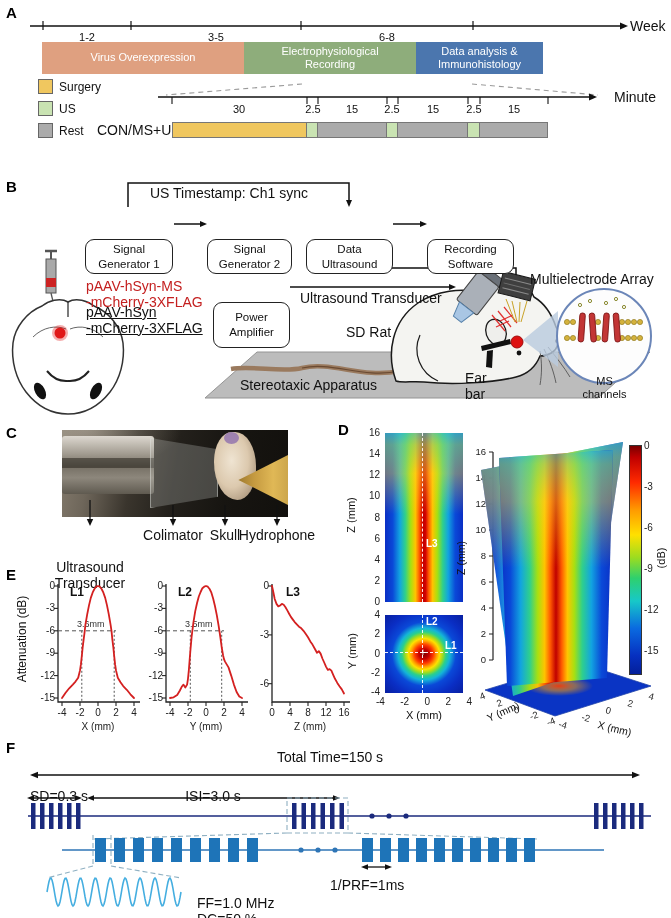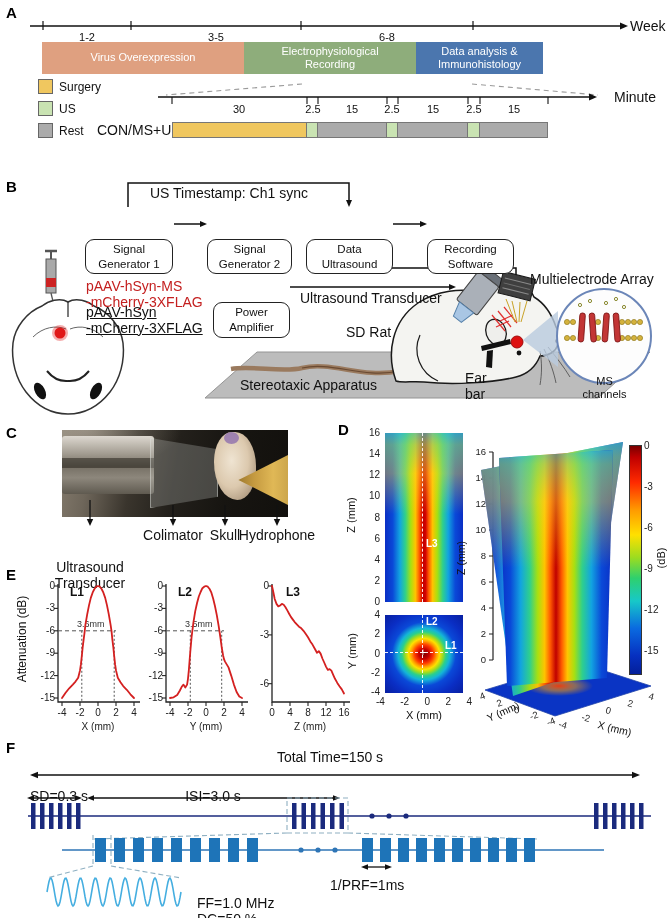--- a/index.html
+++ b/index.html
@@ -262,21 +262,21 @@
   </svg>
 
   <div class="bbox pre" style="left:85px;top:207px;width:88px;height:35px;">Signal
 Generator 1</div>
   <div class="bbox pre" style="left:207px;top:207px;width:85px;height:35px;">Signal
 Generator 2</div>
   <div class="bbox pre" style="left:306px;top:207px;width:87px;height:35px;">Data
 Ultrasound</div>
   <div class="bbox pre" style="left:427px;top:207px;width:87px;height:35px;">Recording
 Software</div>
-  <div class="bbox pre" style="left:213px;top:270px;width:77px;height:36px;">Power
+  <div class="bbox pre" style="left:213px;top:270px;width:77px;height:46px;">Power
 Amplifier</div>
 
   <span class="abs lbl12" style="left:150px;top:186px;">US Timestamp: Ch1 sync</span>
   <div class="abs lbl12 pre" style="left:86px;top:247px;color:#c42020;">pAAV-hSyn-MS
 -mCherry-3XFLAG</div>
   <div class="abs lbl12 pre" style="left:86px;top:273px;text-decoration:underline;">pAAV-hSyn
 -mCherry-3XFLAG</div>
   <span class="abs lbl12" style="left:300px;top:291px;">Ultrasound Transducer</span>
   <span class="abs lbl12" style="left:530px;top:272px;">Multielectrode Array</span>
   <span class="abs lbl12" style="left:346px;top:325px;">SD Rat</span>

